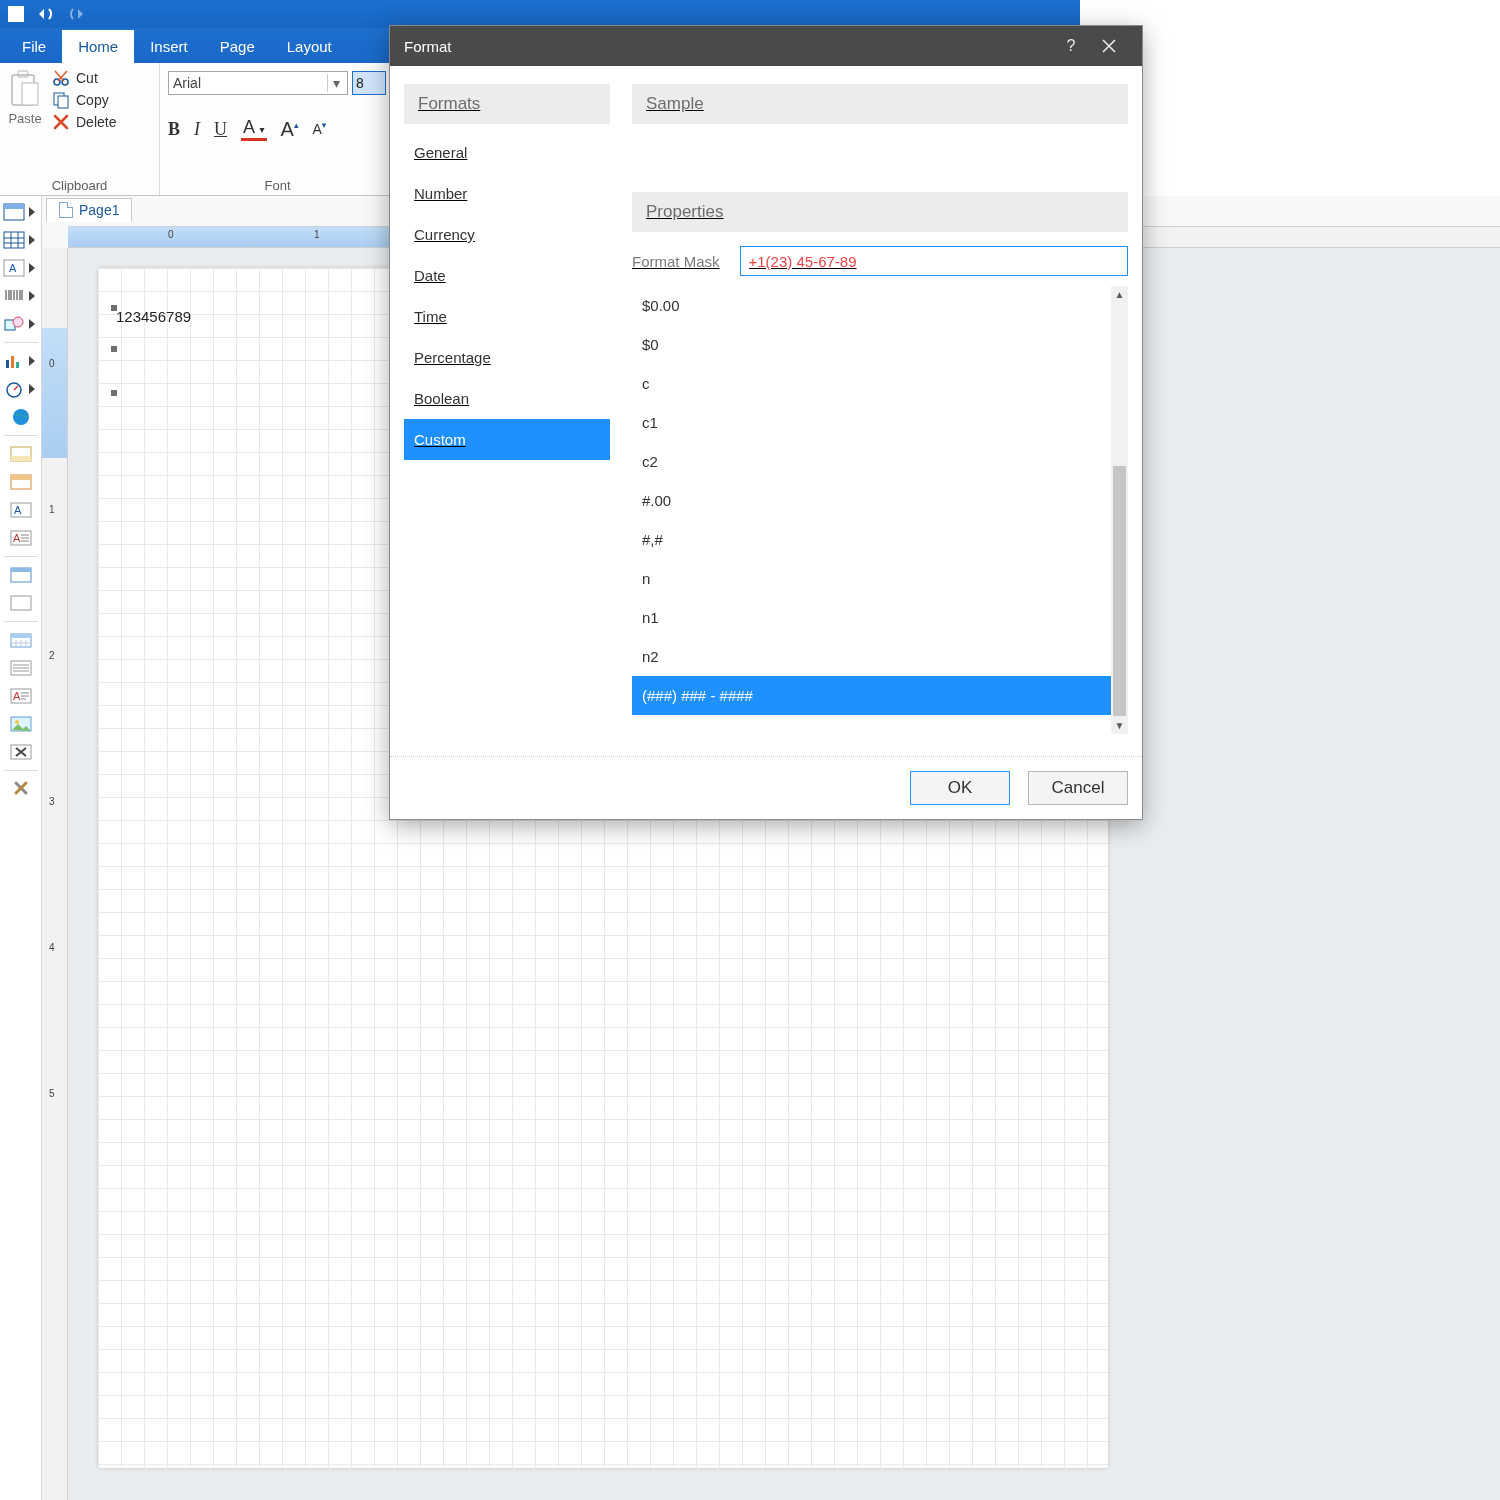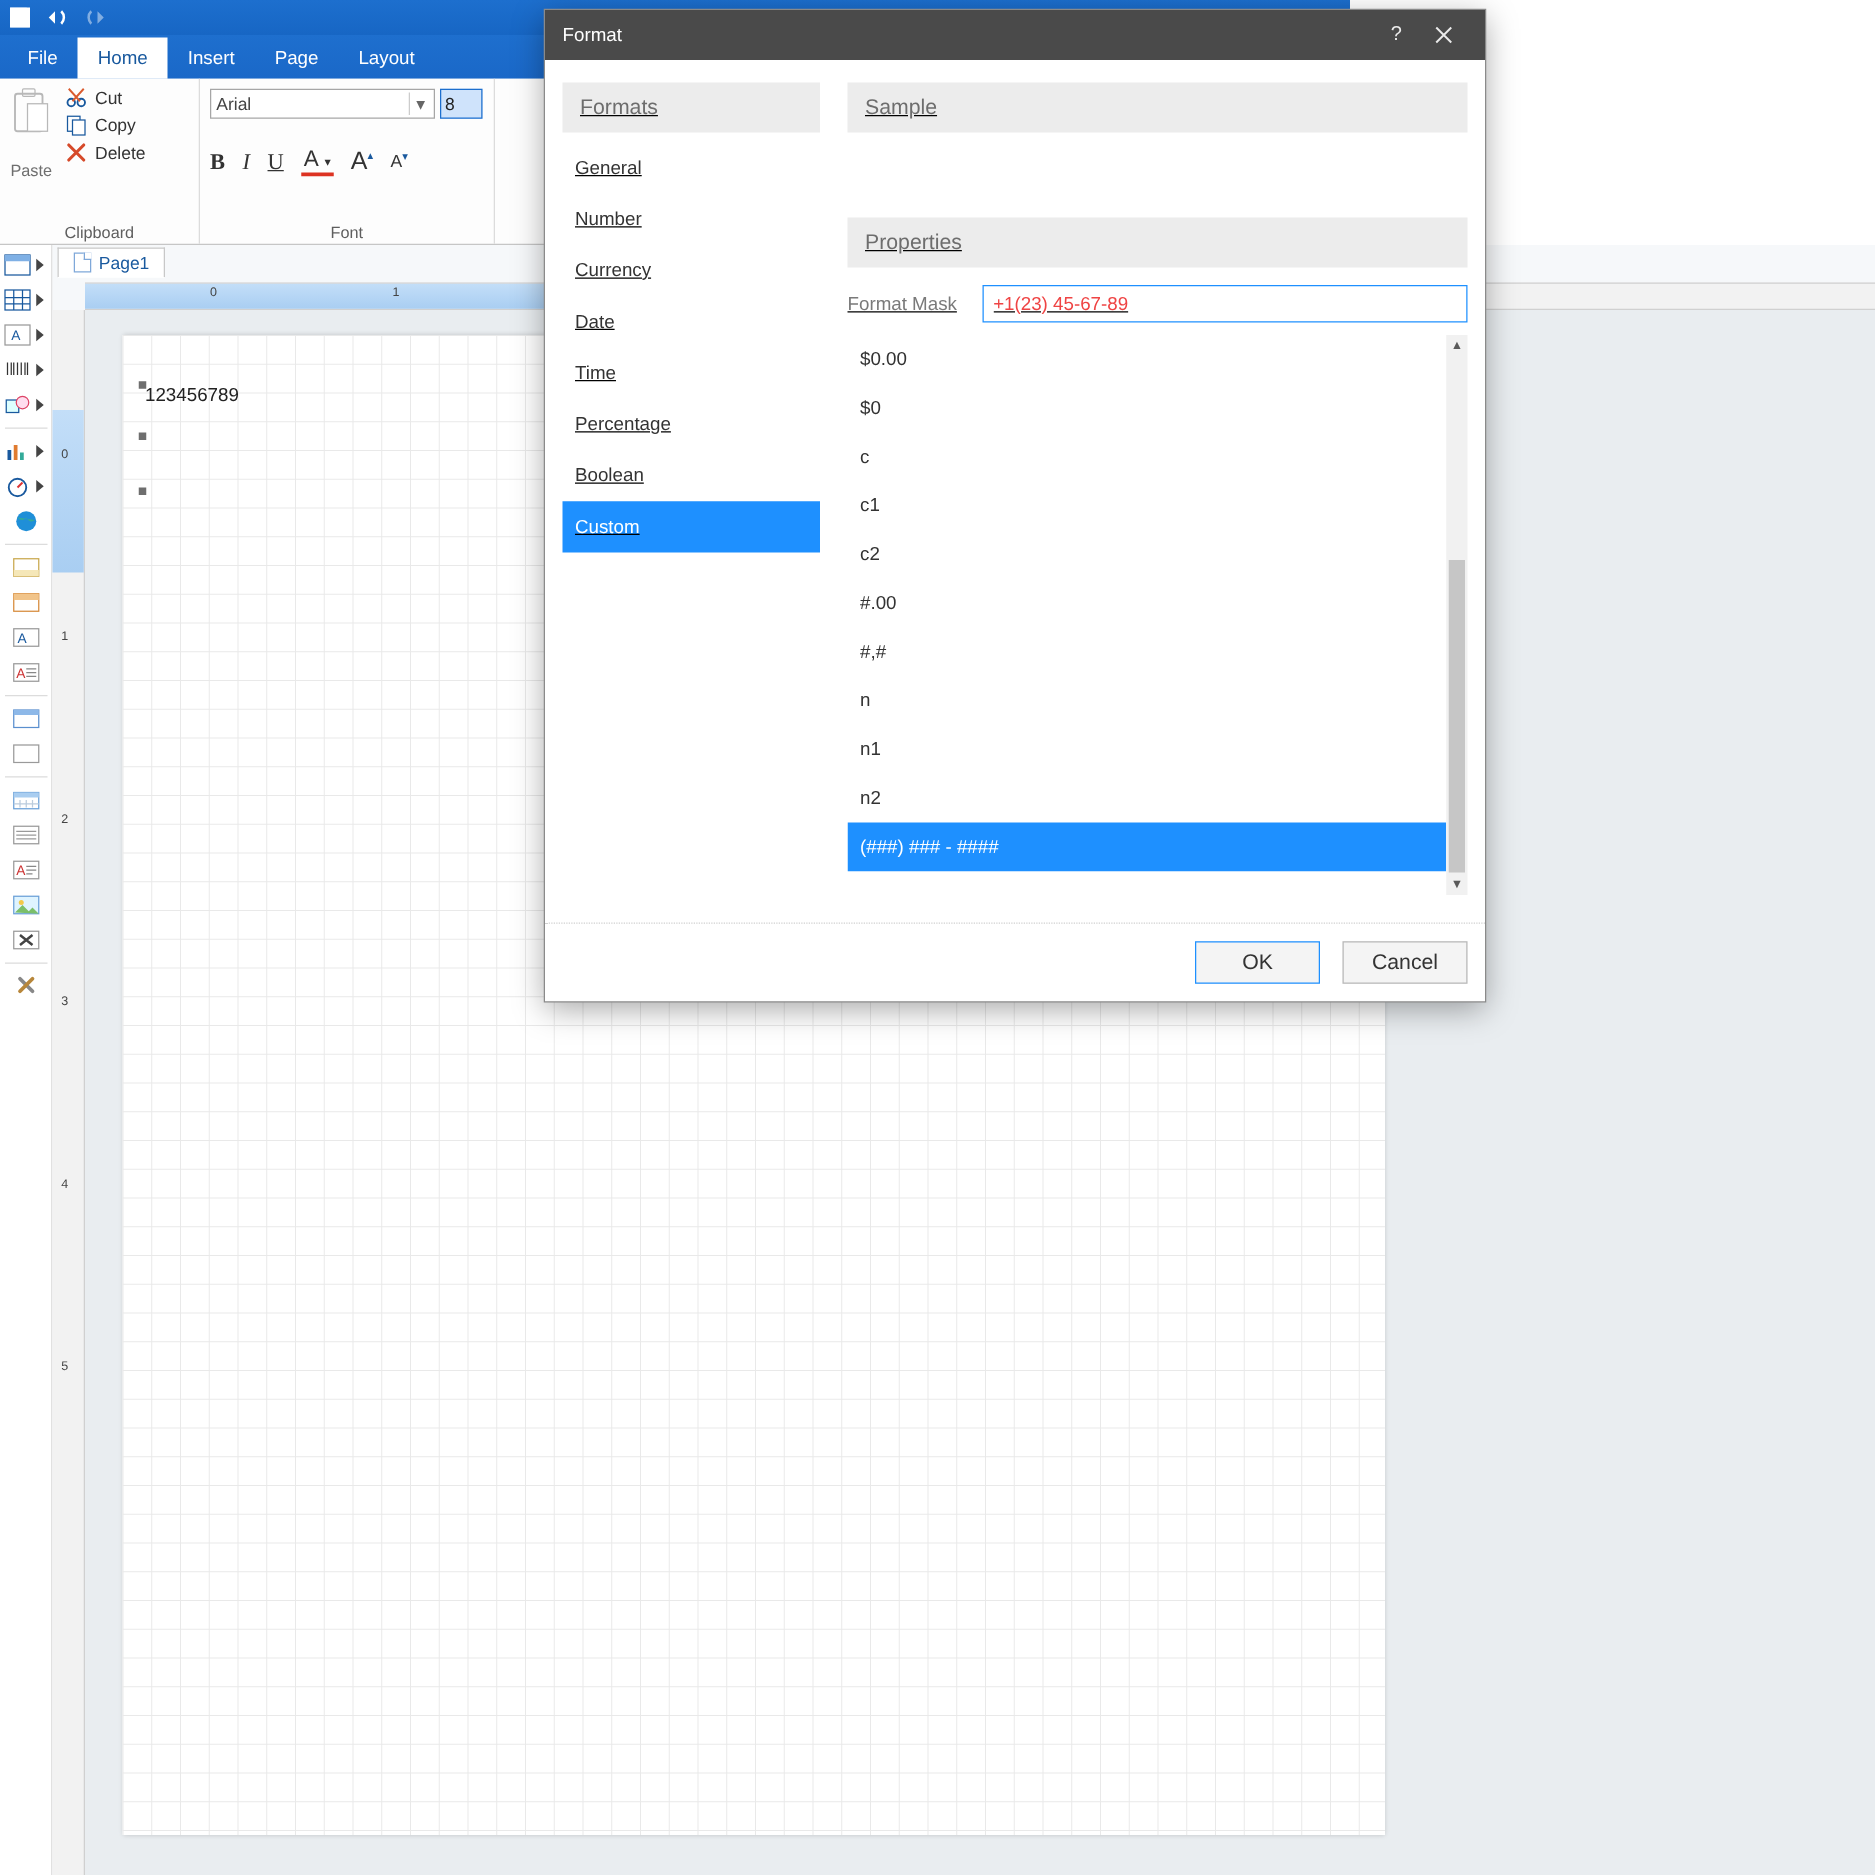--- a/index.html
+++ b/index.html
@@ -11,21 +11,21 @@
   
   .tabstrip { height: 35px; background: linear-gradient(#1e6fce,#1a68c8); display:flex; align-items:flex-end; padding-left:6px;}
   .rtab { padding: 8px 16px; color:#fff; font-size:15px; cursor:default; }
   .rtab.active { background:#fff; color:#19599e; }
   
   .ribbon { height: 133px; border-bottom:1px solid #c6c6c6; display:flex; background:#fdfdfd; position:relative;}
   .group { display:flex; flex-direction:column; border-right:1px solid #dcdcdc; padding:4px 6px 2px 6px;}
   .group .glabel { text-align:center; color:#5e5e5e; font-size:13px; padding-top:2px;}
   .group-body { flex:1; display:flex; }
   
-  .paste-big { display:flex; flex-direction:column; align-items:center; justify-content:flex-start; padding:2px 6px 0 2px; gap:20px;}
+  .paste-big { display:flex; flex-direction:column; align-items:center; justify-content:flex-start; padding:2px 6px 0 2px; gap:2px;}
   .paste-big svg { }
   .paste-big .lbl { font-size:13px; color:#6e6e6e; }
   .clip-small { display:flex; flex-direction:column; gap:4px; padding:2px 0 0 4px;}
   .clip-row { display:flex; align-items:center; gap:6px; font-size:14px; color:#333;}
   
   .fontsel-row { display:flex; align-items:center; gap:4px; margin-bottom:10px;}
   .fontsel { width:180px; height:24px; border:1px solid #a6a6a6; background:#fff; display:flex; align-items:center; padding:0 4px; font-size:14px; color:#444; position:relative;}
   .fontsel .dd { position:absolute; right:2px; top:2px; bottom:2px; width:18px; border-left:1px solid #ccc; display:flex; align-items:center; justify-content:center; color:#666;}
   .sizesel { width:34px; height:24px; border:1px solid #1d6fce; background:#cfe3fb; color:#222; font-size:14px; display:flex; align-items:center; padding:0 3px;}
   .font-icons { display:flex; gap:14px; align-items:center; }
@@ -58,21 +58,21 @@
   .hruler .hband { position:absolute; left:0; width:380px; top:0; bottom:0; background:linear-gradient(#c3def8,#a9cef2);}
   .vruler .vband { position:absolute; top:80px; height:130px; left:0; right:0; background:linear-gradient(#c3def8,#a9cef2);}
   
   .canvas-wrap { position:absolute; left:26px; top:52px; right:0; bottom:0; background:#e9edf0;}
   .paper { position:absolute; left:30px; top:20px; width:1010px; height:1200px; background:#fff; box-shadow:0 0 4px rgba(0,0,0,.18);
     background-image:linear-gradient(#e9e9e9 1px,transparent 1px),linear-gradient(90deg,#e9e9e9 1px,transparent 1px);
     background-size:23px 23px; }
   .textobj { position:absolute; left:16px; top:40px; padding:0 2px; font-size:15px; color:#222;}
   .sel-handle { position:absolute; width:6px; height:6px; background:#6e6e6e;}
   
-  .overlay-dialog { position:absolute; left:390px; top:8px; width:752px; background:#fff; box-shadow:0 0 0 1px #8a8a8a, 0 6px 24px rgba(0,0,0,.35); z-index:50;margin-left:46px;}
+  .overlay-dialog { position:absolute; left:390px; top:26px; width:752px; background:#fff; box-shadow:0 0 0 1px #8a8a8a, 0 6px 24px rgba(0,0,0,.35); z-index:50;}
   .dlg-title { height:40px; background:#4a4a4a; color:#fff; display:flex; align-items:center; padding:0 14px; font-size:15px;}
   .dlg-title .sp { flex:1;}
   .dlg-title .tbtn2 { width:38px; height:40px; display:flex; align-items:center; justify-content:center; color:#eaeaea; font-size:16px;}
   .dlg-body { padding:18px 14px 8px 14px; display:flex; gap:22px; min-height:690px;text-decoration:underline; }
   .sec-header { background:#ececec; color:#6d6d6d; font-size:17px; padding:10px 14px;}
   .left-list { width:206px; }
   .fmt-list { margin-top:8px;}
   .fmt-item { padding:12px 10px; font-size:15px; color:#333;}
   .fmt-item.selected { background:#1e90ff; color:#fff;}
   .right-col { flex:1; display:flex; flex-direction:column;}

